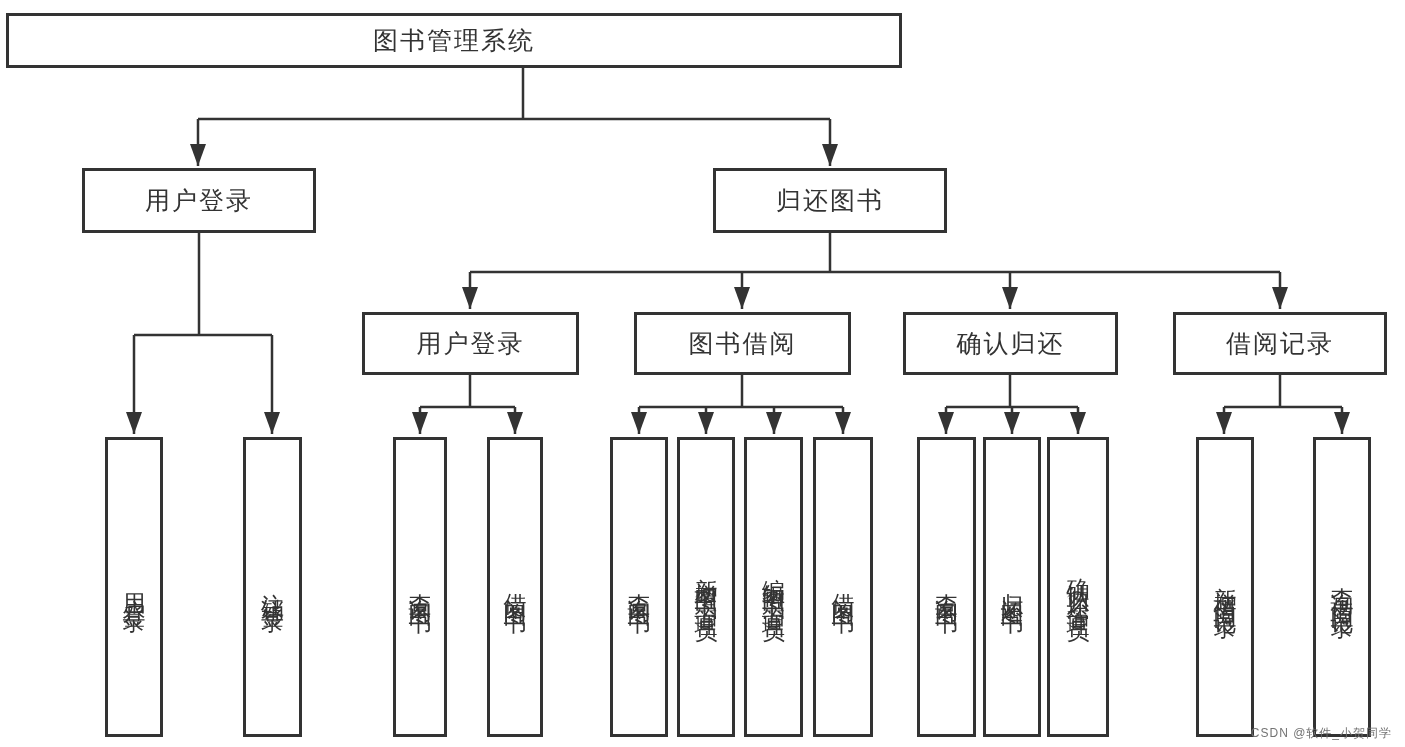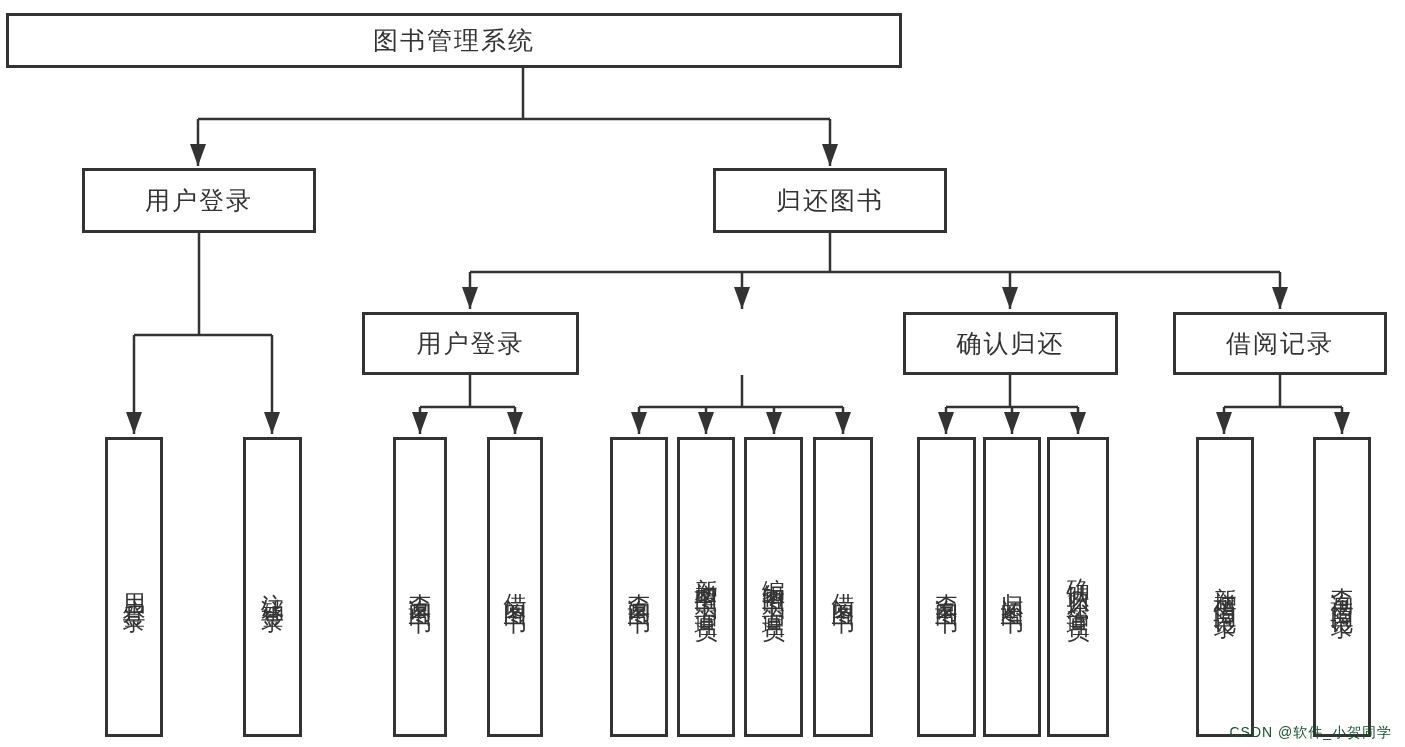--- a/index.html
+++ b/index.html
@@ -68,23 +68,23 @@
   #n-d-0 { left: 917px;  width: 59px; }
   #n-d-1 { left: 983px;  width: 58px; }
   #n-d-2 { left: 1047px; width: 62px; }
   #n-e-0 { left: 1196px; width: 58px; }
   #n-e-1 { left: 1313px; width: 58px; }
 
   #watermark {
     position: absolute;
     right: 13px;
     bottom: 5px;
-    font-size: 14px;
+    font-size: 12px;
     letter-spacing: 1px;
-    color: #14532d;
+    color: #737373;
     white-space: nowrap;
   }
 </style>
 </head>
 <body>
 
 <div id="canvas">
 
   <svg id="connector-layer" viewBox="0 0 1405 747" xmlns="http://www.w3.org/2000/svg">
     <defs>
@@ -137,20 +137,23 @@
   <div class="node h-node" id="n-l2-0">
     <span class="label">用户登录</span>
   </div>
   <div class="node h-node" id="n-l2-1">
     <span class="label">归还图书</span>
   </div>
 
   <div class="node h-node" id="n-l3-0">
     <span class="label">用户登录</span>
   </div>
+  <div class="node h-node" id="n-l3-1">
+    <span class="label">图书借阅</span>
+  </div>
   <div class="node h-node" id="n-l3-2">
     <span class="label">确认归还</span>
   </div>
   <div class="node h-node" id="n-l3-3">
     <span class="label">借阅记录</span>
   </div>
 
   <div class="node v-node leaf" id="n-a-0">
     <span class="label">用户登录</span>
   </div>

